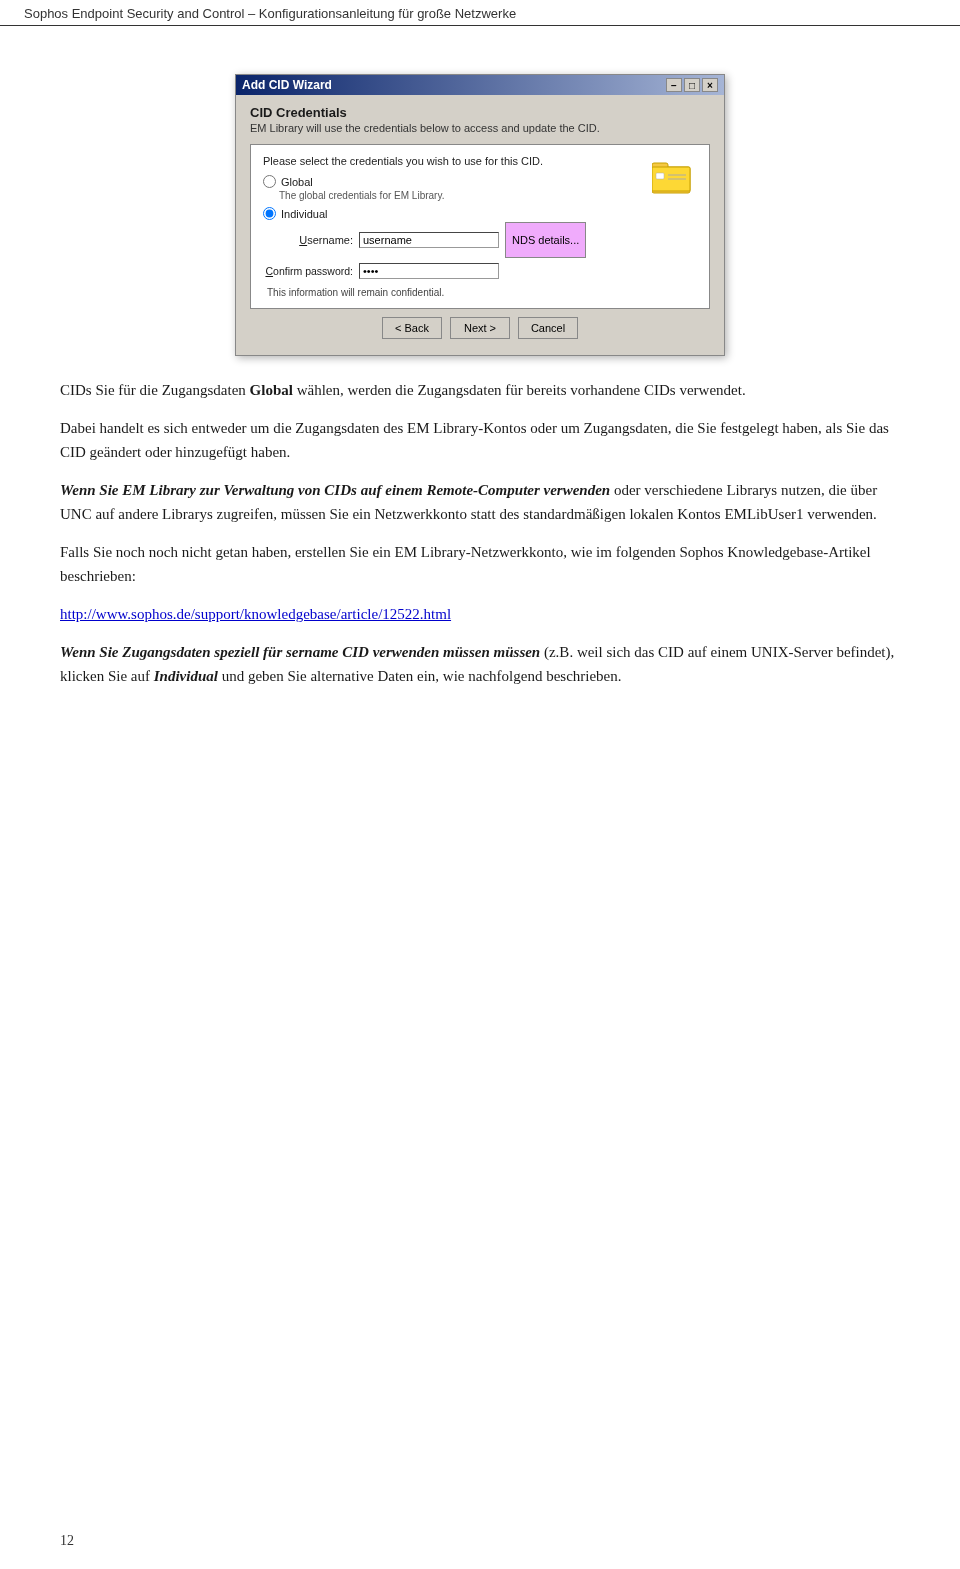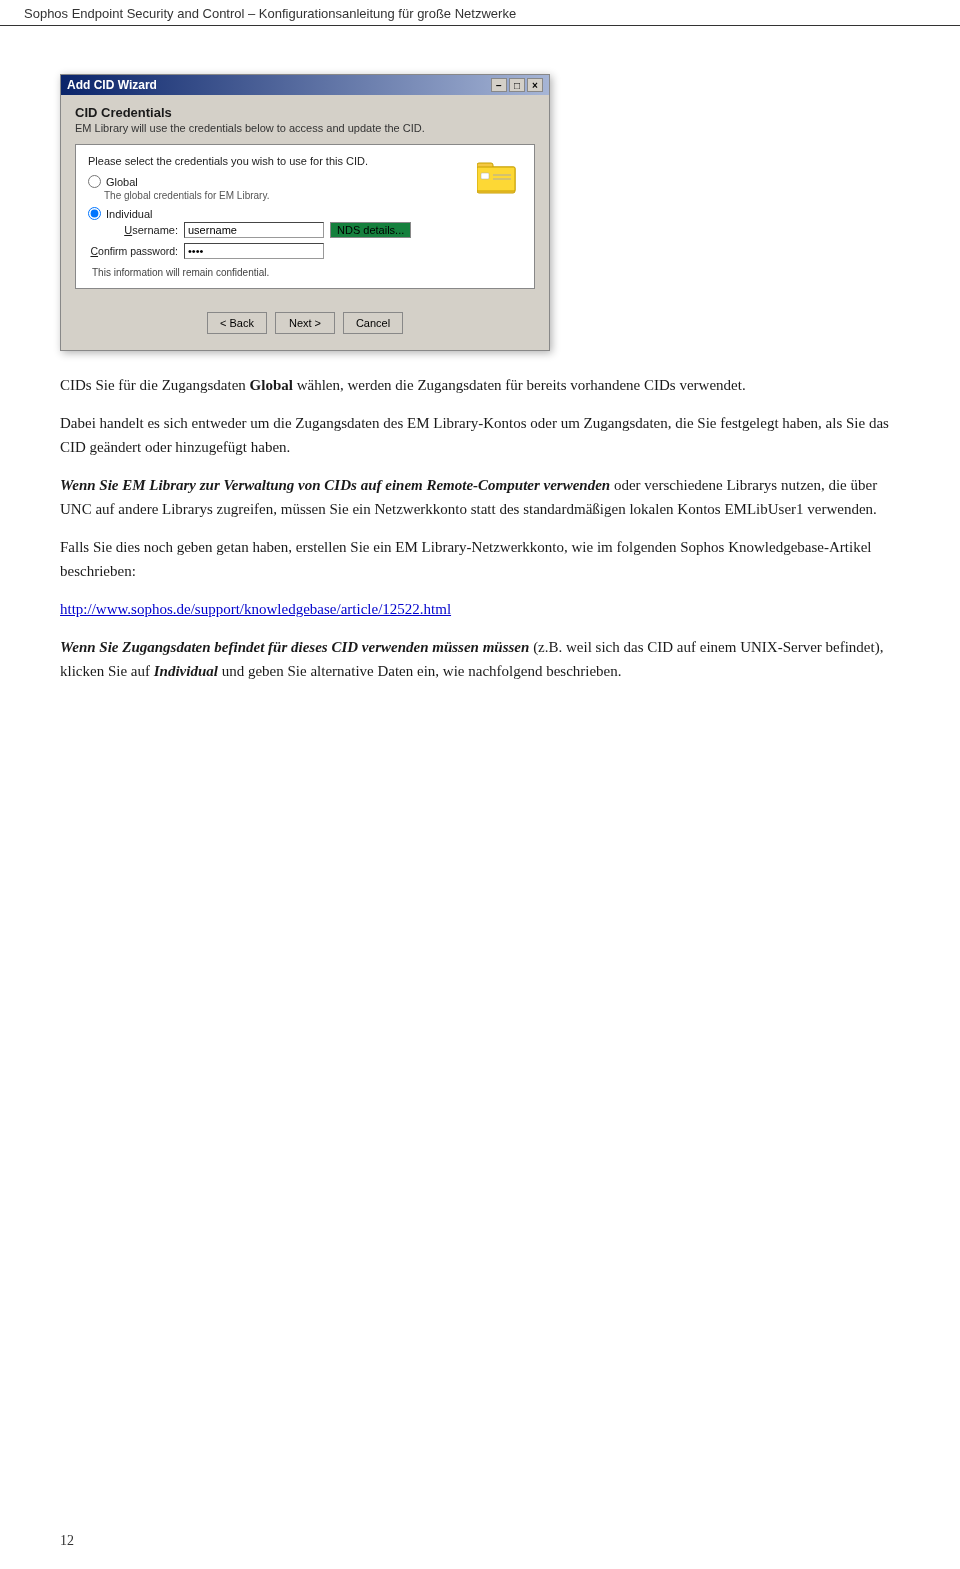--- a/index.html
+++ b/index.html
@@ -27,21 +27,21 @@
       margin-bottom: 14px;
       line-height: 1.6;
       font-size: 15px;
     }
     .bold { font-weight: bold; }
     .bold-italic { font-weight: bold; font-style: italic; }
 
     
     .dialog-container {
       display: flex;
-      justify-content: flex-start;
+      justify-content: center;
       margin: 18px 0 22px 0;
     }
     .dialog-box {
       border: 1.5px solid #888;
       background: #d4d0c8;
       width: 490px;
       font-family: Arial, sans-serif;
       font-size: 12px;
       box-shadow: 2px 2px 8px rgba(0,0,0,0.3);
     }
@@ -142,40 +142,39 @@
     }
     .field-input {
       width: 140px;
       height: 16px;
       border: 1px inset #999;
       background: #fff;
       font-size: 11px;
       padding: 1px 3px;
     }
     .nds-button {
-      height: 16px;
-      background: #15803d;
+      height: 36px;
+      background: #f0abfc;
       border: 1px solid #888;
       font-size: 11px;
       padding: 0 6px;
       cursor: pointer;
       white-space: nowrap;
     }
     .confidential-note {
       font-size: 10px;
       color: #444;
       margin-top: 8px;
       margin-left: 4px;
     }
     .dialog-buttons {
       display: flex;
       justify-content: center;
       gap: 8px;
       padding: 8px 0 6px 0;
-      margin-top: 15px;
     }
     .dialog-btn {
       height: 22px;
       min-width: 60px;
       background: #d4d0c8;
       border: 1px solid #888;
       font-size: 11px;
       padding: 0 10px;
       cursor: pointer;
     }
@@ -281,27 +280,27 @@
   <p>
     <span>CIDs Sie für die Zugangsdaten </span><span class="bold">Global</span><span> wählen, werden die Zugangsdaten für bereits vorhandene CIDs verwendet.</span>
   </p>
 
   <p>Dabei handelt es sich entweder um die Zugangsdaten des EM Library-Kontos oder um Zugangsdaten, die Sie festgelegt haben, als Sie das CID geändert oder hinzugefügt haben.</p>
 
   <p>
     <span class="bold-italic">Wenn Sie EM Library zur Verwaltung von CIDs auf einem Remote-Computer verwenden</span><span> oder verschiedene Librarys nutzen, die über UNC auf andere Librarys zugreifen, müssen Sie ein Netzwerkkonto statt des standardmäßigen lokalen Kontos EMLibUser1 verwenden.</span>
   </p>
 
-  <p>Falls Sie dies noch geben getan haben, erstellen Sie ein EM Library-Netzwerkkonto, wie im folgenden Sophos Knowledgebase-Artikel beschrieben:</p>
+  <p>Falls Sie noch noch nicht getan haben, erstellen Sie ein EM Library-Netzwerkkonto, wie im folgenden Sophos Knowledgebase-Artikel beschrieben:</p>
 
   <p>
     <span class="link">http://www.sophos.de/support/knowledgebase/article/12522.html</span>
   </p>
 
   <p>
-    <span class="bold-italic">Wenn Sie Zugangsdaten befindet für dieses CID verwenden müssen</span><span class="bold-italic"> müssen</span><span> (z.B. weil sich das CID auf einem UNIX-Server befindet), klicken Sie auf </span><span class="bold-italic">Individual</span><span> und geben Sie alternative Daten ein, wie nachfolgend beschrieben.</span>
+    <span class="bold-italic">Wenn Sie Zugangsdaten speziell für sername CID verwenden müssen</span><span class="bold-italic"> müssen</span><span> (z.B. weil sich das CID auf einem UNIX-Server befindet), klicken Sie auf </span><span class="bold-italic">Individual</span><span> und geben Sie alternative Daten ein, wie nachfolgend beschrieben.</span>
   </p>
 
 </div>
 
 <div class="page-footer">
   <span>12</span>
 </div>
 
 </body></html>

